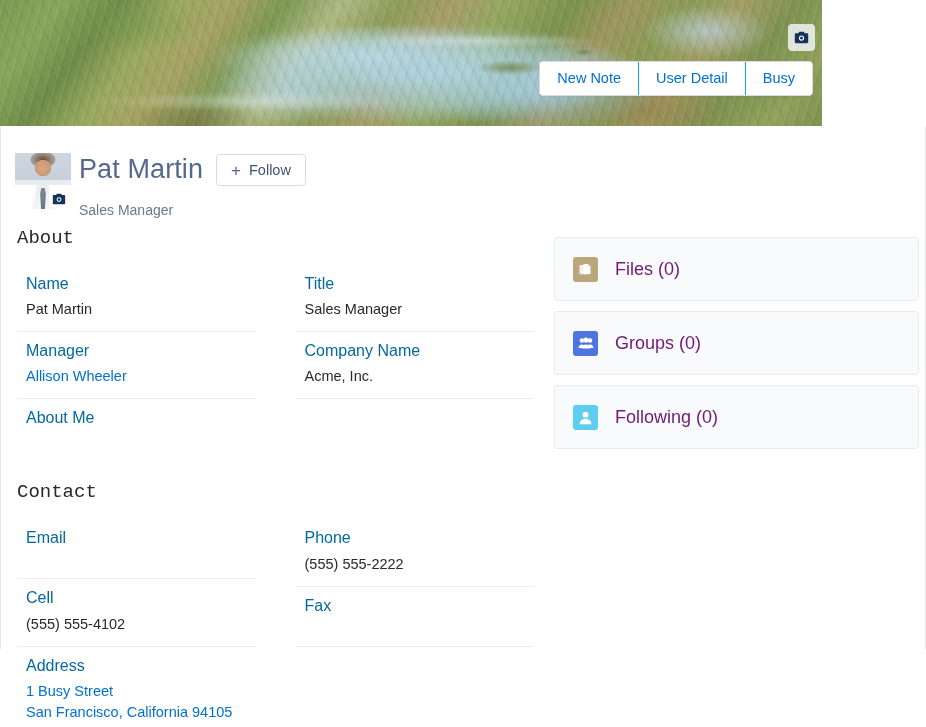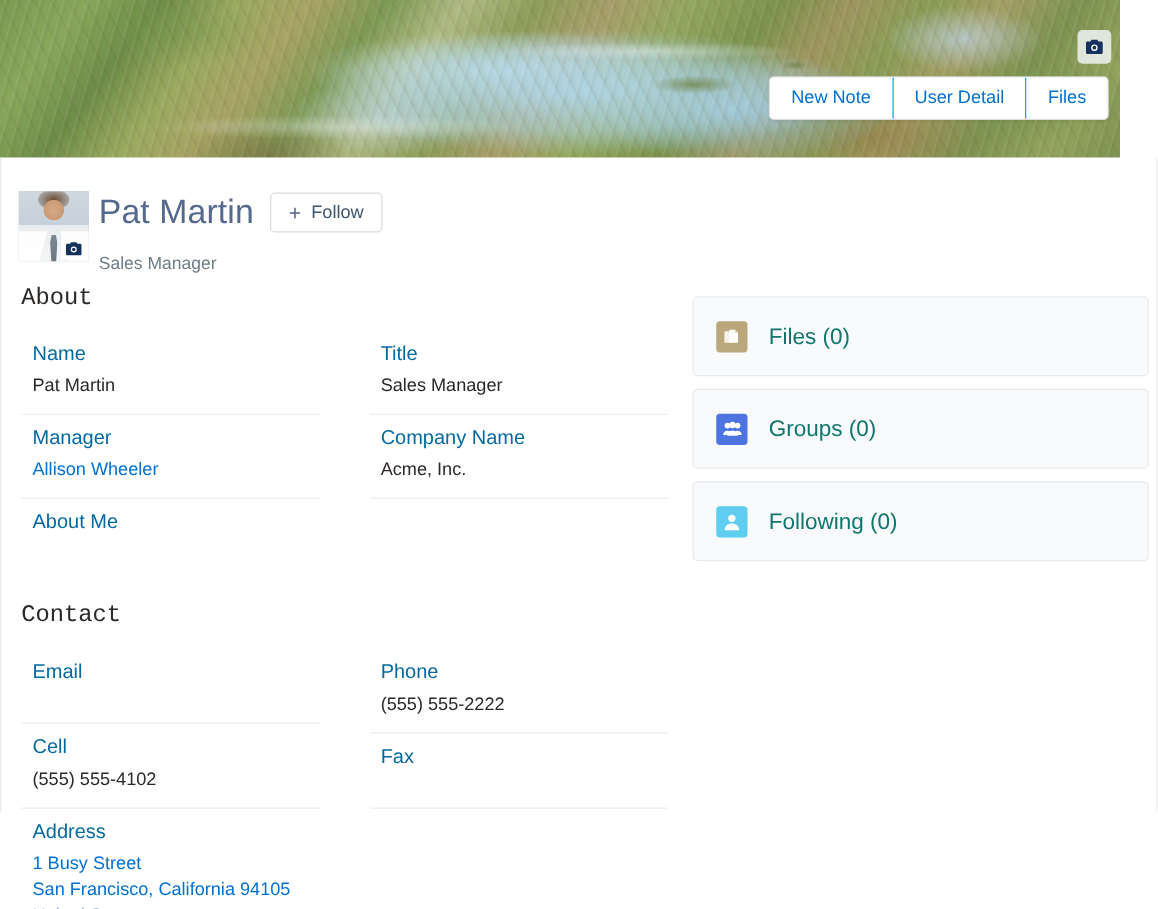--- a/index.html
+++ b/index.html
@@ -18,21 +18,21 @@
     width: 926px;
     height: 727px;
     background: #ffffff;
     overflow: hidden;
   }
 
   
   .banner {
     position: absolute;
     left: 0; top: 0;
-    width: 896px;
+    width: 822px;
     height: 141px;
     overflow: hidden;
     background: #7fa05a;
   }
   .banner-art {
     position: absolute;
     inset: 0;
     background-color: #89a25f;
     background-image:
       radial-gradient(ellipse 300px 70px at 52% 52%, rgba(176,214,230,0.95) 0%, rgba(176,214,230,0.55) 45%, rgba(176,214,230,0) 72%),
@@ -283,21 +283,21 @@
     border-radius: 3px;
     display: flex;
     align-items: center;
     justify-content: center;
     flex: none;
   }
   .card-label {
     margin-left: 17px;
     font-size: 18px;
     font-weight: 300;
-    color: #0f766e;
+    color: #701a75;
   }
 
   svg { display: block; }
 </style>
 </head>
 <body>
 
 <div class="page">
 
   <div class="banner">
@@ -307,21 +307,21 @@
       <svg width="15" height="13" viewBox="0 0 15 13">
         <path d="M5.2 0.8h4.6l0.9 1.4H13c0.7 0 1.2 0.5 1.2 1.2v7.6c0 0.7-0.5 1.2-1.2 1.2H2c-0.7 0-1.2-0.5-1.2-1.2V3.4c0-0.7 0.5-1.2 1.2-1.2h2.3L5.2 0.8z" fill="#16325c"></path>
         <circle cx="7.5" cy="7.1" r="2.6" fill="#ffffff"></circle>
         <circle cx="7.5" cy="7.1" r="1.5" fill="#16325c"></circle>
       </svg>
     </div>
 
     <div class="banner-actions">
       <div class="act">New Note</div>
       <div class="act">User Detail</div>
-      <div class="act">Files</div>
+      <div class="act">Busy</div>
     </div>
   </div>
 
   <div class="body-wrap">
 
     <div class="profile-head">
       <div class="avatar">
         <div class="avatar-art"></div>
       </div>
       <div class="avatar-camera">

